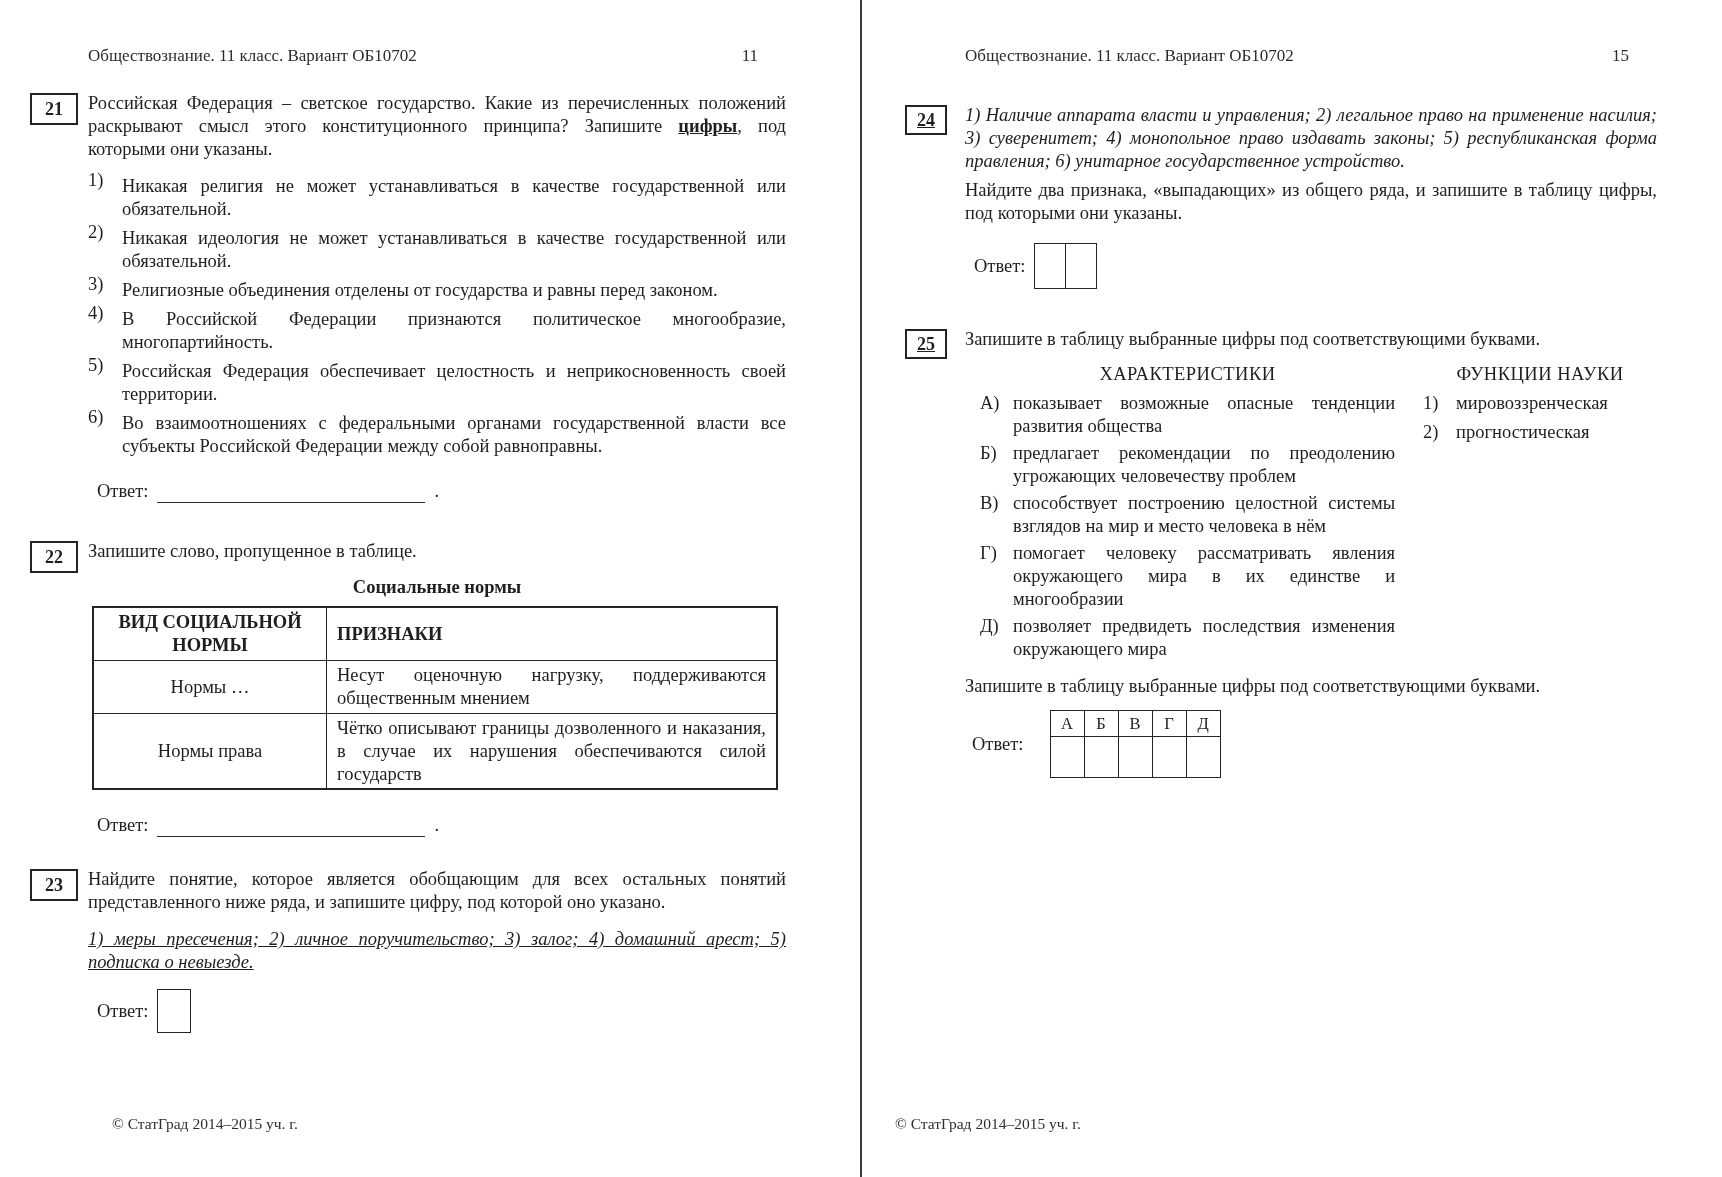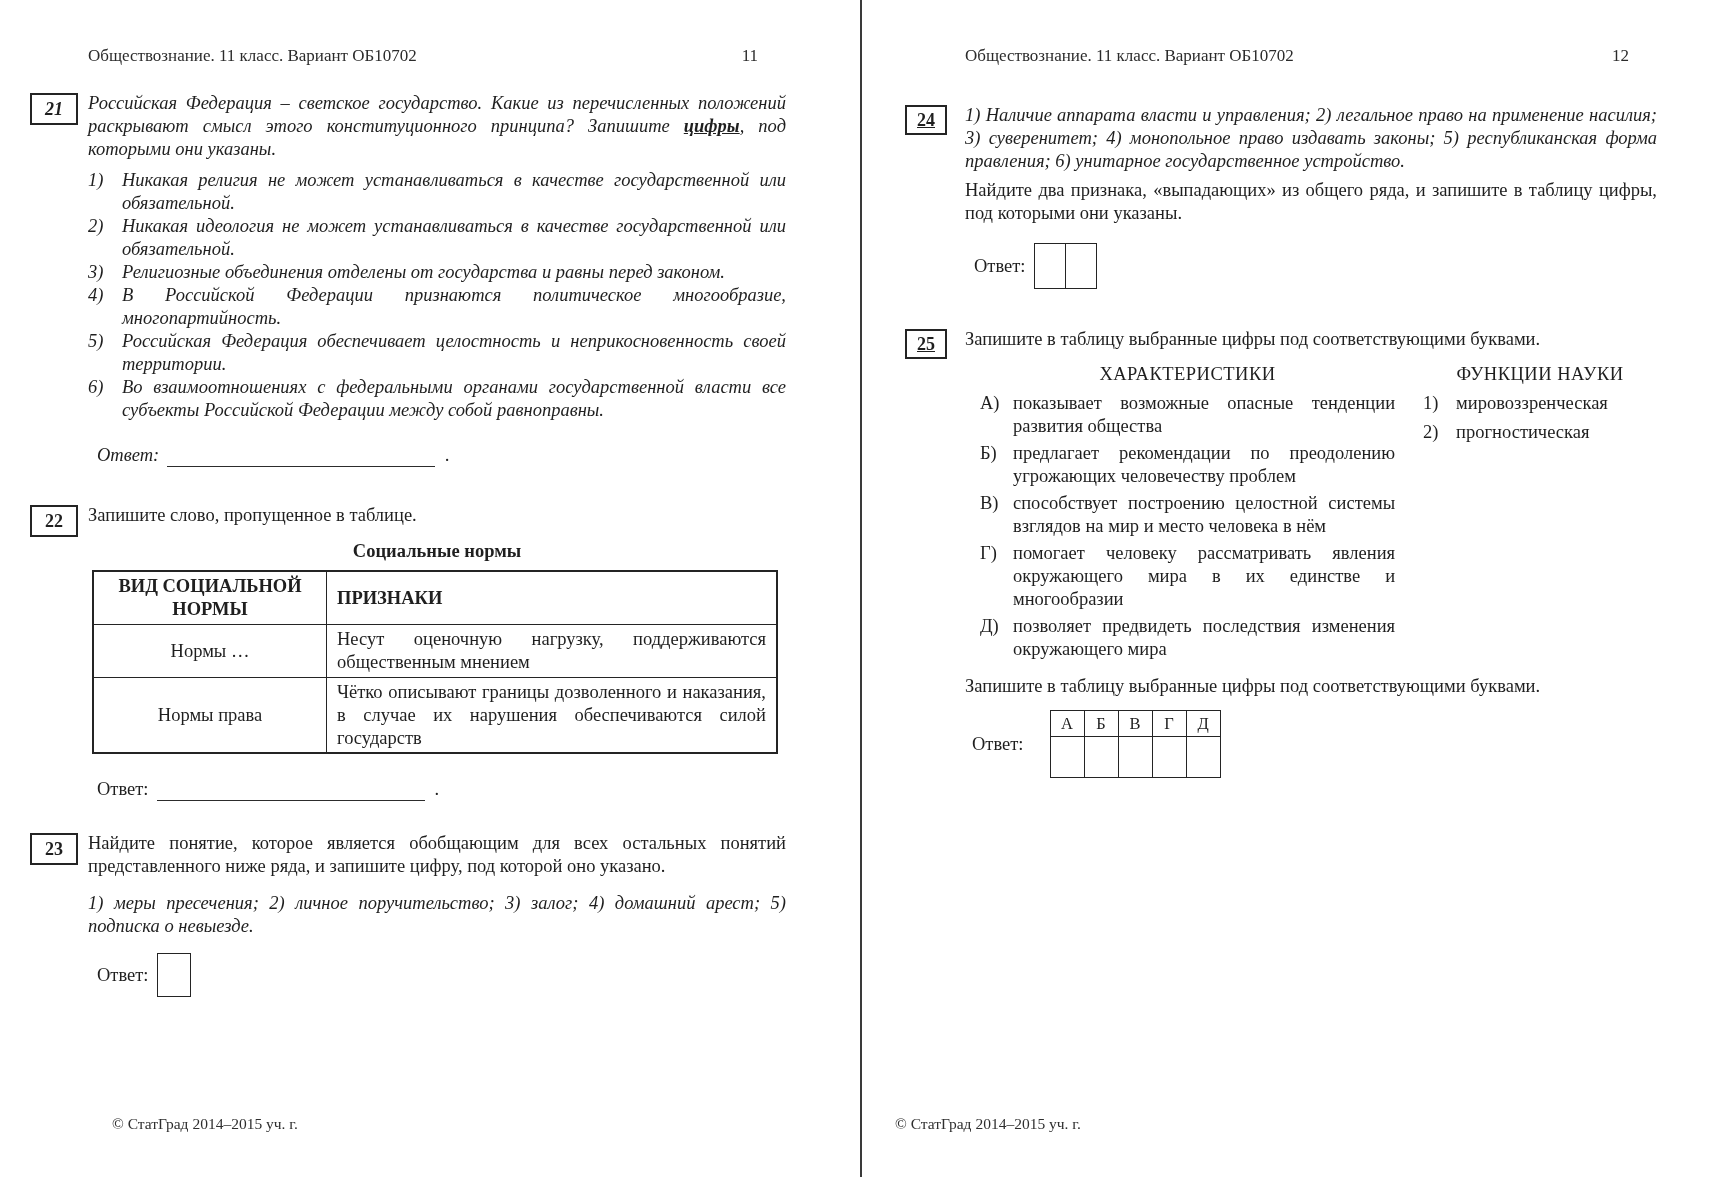--- a/index.html
+++ b/index.html
@@ -27,21 +27,21 @@
     font-weight:bold;font-size:18px;
   }
   #page-left .qnum{left:-58px;width:44px;height:28px;}
   #page-right .qnum{left:-60px;width:38px;height:26px;text-decoration:underline;}
 
   .jp{text-align:justify;text-align-last:left;margin:0;}
   .italic{font-style:italic;}
   .list{margin-top:8px;}
   .li{display:flex;margin:0;}
   .li .marker{width:34px;flex:0 0 34px;}
-  .li .li-text{flex:1;text-align:justify;text-align-last:left;}
+  .li .li-text{flex:1;text-align:justify;text-align-last:left;margin-top:6px;}
 
   .answer-row{display:flex;align-items:flex-end;gap:8px;padding-left:9px;}
   .answer-row.boxed{align-items:center;}
   .answer-label{white-space:nowrap;}
   .answer-line{width:268px;border-bottom:1.5px solid #2c2c2c;height:20px;}
   .answer-period{margin-left:2px;}
 
   .single-box{width:32px;height:42px;border:1.8px solid #242424;}
   .dbl-box{display:flex;border:1.8px solid #242424;height:44px;}
   .dbl-box .cell{width:30px;height:100%;}
@@ -78,21 +78,21 @@
 <body>
 
 <div class="page" id="page-left">
   <div class="content">
 
     <div class="pg-header">
       <span>Обществознание. 11 класс. Вариант ОБ10702</span>
       <span>11</span>
     </div>
 
-    <div class="q" style="margin-top:28px;font-style:italic;">
+    <div class="q" style="margin-top:28px;">
       <div class="qnum">
         <span>21</span>
       </div>
       <p class="jp"><span>Российская Федерация – светское государство. Какие из перечисленных положений раскрывают смысл этого конституционного принципа? Запишите </span><b><u>цифры</u></b><span>, под которыми они указаны.</span></p>
       <div class="list">
         <div class="li">
             <span class="marker">1)</span>
             <span class="li-text">Никакая религия не может устанавливаться в качестве государственной или обязательной.</span>
           </div>
         <div class="li">
@@ -150,39 +150,39 @@
         <span class="answer-line"></span>
         <span class="answer-period">.</span>
       </div>
     </div>
 
     <div class="q" style="margin-top:31px;">
       <div class="qnum">
         <span>23</span>
       </div>
       <p class="jp">Найдите понятие, которое является обобщающим для всех остальных понятий представленного ниже ряда, и запишите цифру, под которой оно указано.</p>
-      <p class="jp italic" style="margin-top:14px;">1) меры пресечения; 2) личное поручительство; 3) залог; 4) домашний арест; 5) подписка о невыезде.</p>
+      <p class="jp italic" style="margin-top:14px;text-decoration:underline;">1) меры пресечения; 2) личное поручительство; 3) залог; 4) домашний арест; 5) подписка о невыезде.</p>
       <div class="answer-row boxed" style="margin-top:15px;">
         <span class="answer-label">Ответ:</span>
         <span class="single-box"></span>
       </div>
     </div>
 
   </div>
   <div class="footer">© СтатГрад 2014–2015 уч. г.</div>
 </div>
 
 <div class="center-divider"></div>
 
 <div class="page" id="page-right">
   <div class="content">
 
     <div class="pg-header">
       <span>Обществознание. 11 класс. Вариант ОБ10702</span>
-      <span>12</span>
+      <span>15</span>
     </div>
 
     <div class="q" style="margin-top:40px;">
       <div class="qnum">
         <span>24</span>
       </div>
       <p class="jp italic" style="margin-top:6px;">1) Наличие аппарата власти и управления; 2) легальное право на применение насилия; 3) суверенитет; 4) монопольное право издавать законы; 5) республиканская форма правления; 6) унитарное государственное устройство.</p>
       <p class="jp" style="margin-top:6px;">Найдите два признака, «выпадающих» из общего ряда, и запишите в таблицу цифры, под которыми они указаны.</p>
       <div class="answer-row boxed" style="margin-top:18px;">
         <span class="answer-label">Ответ:</span>

